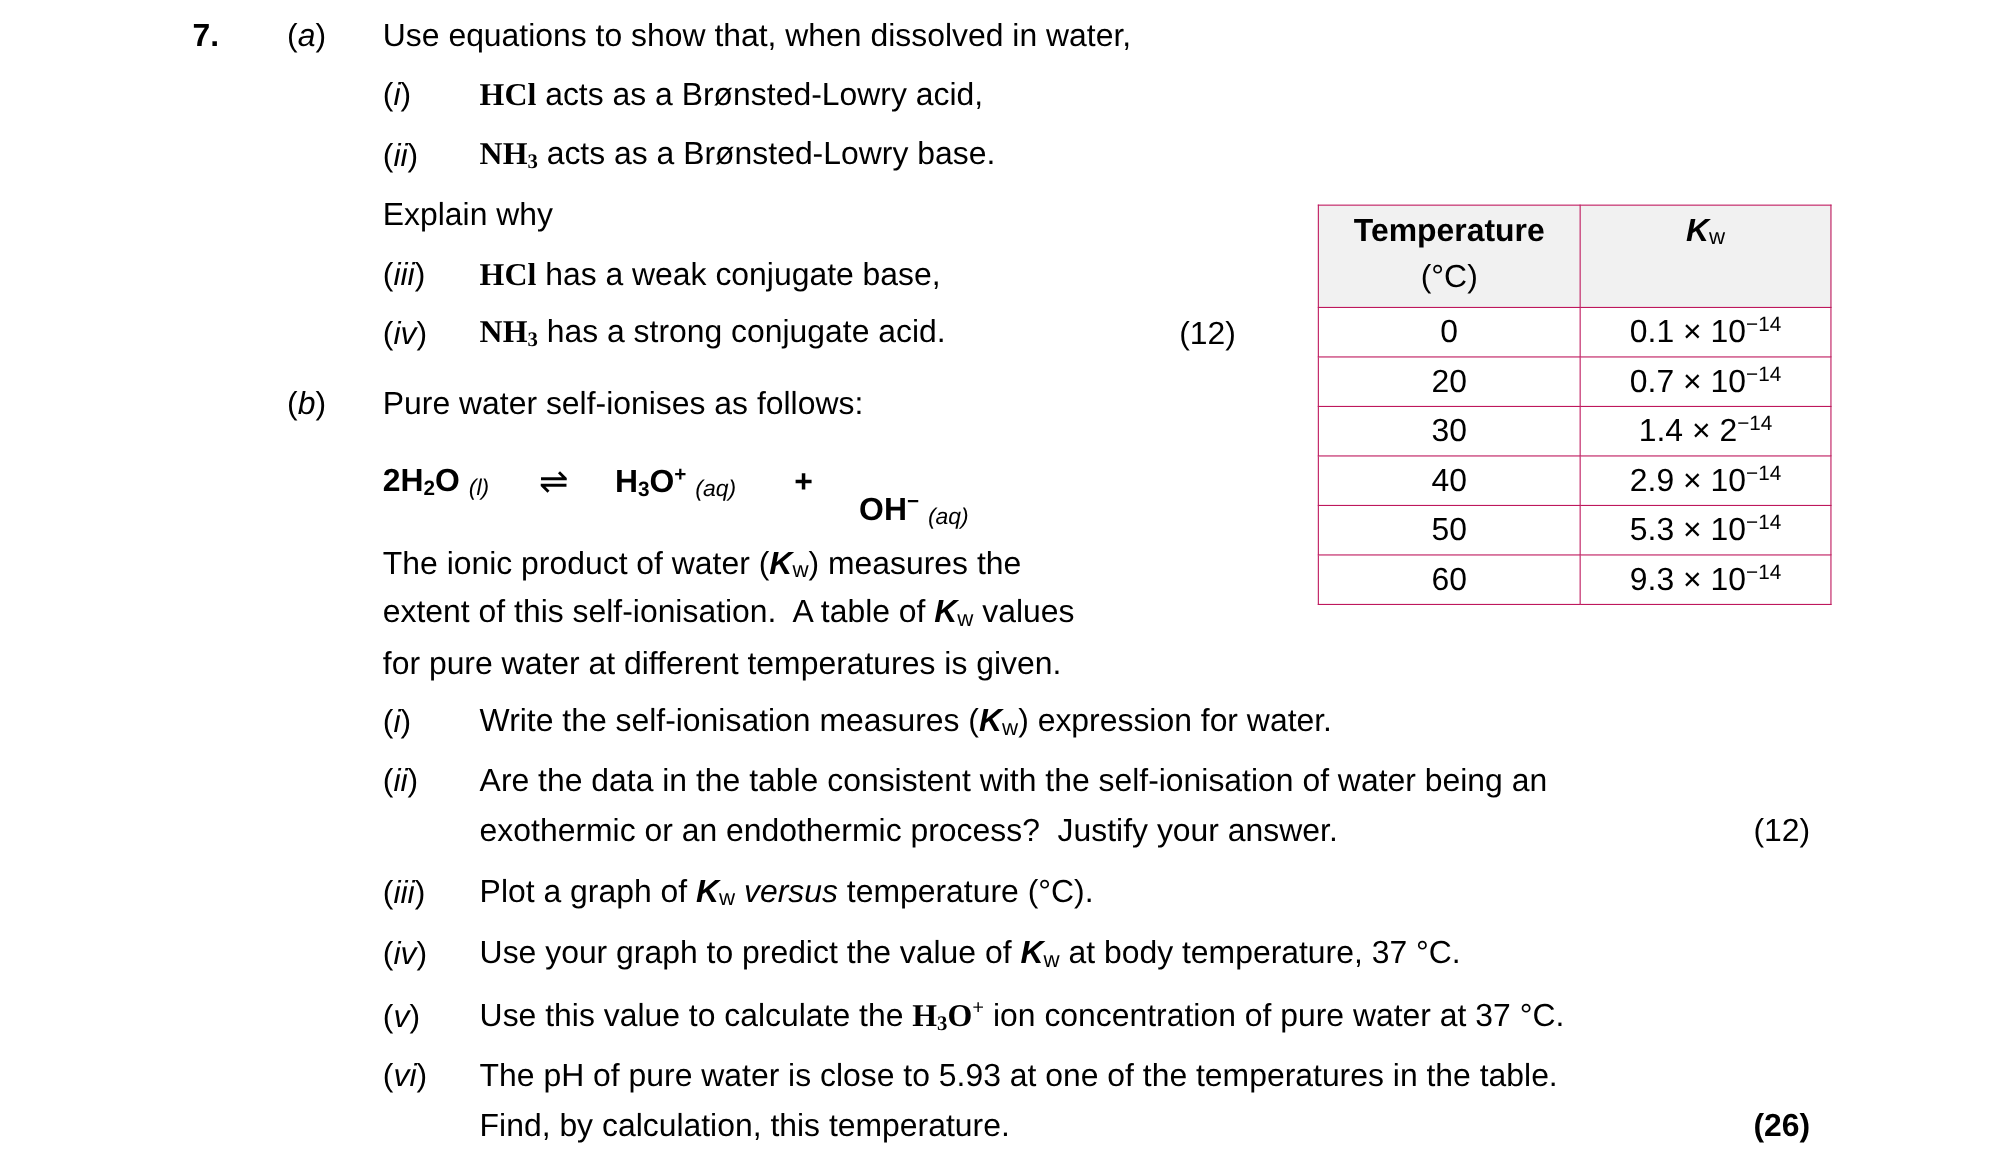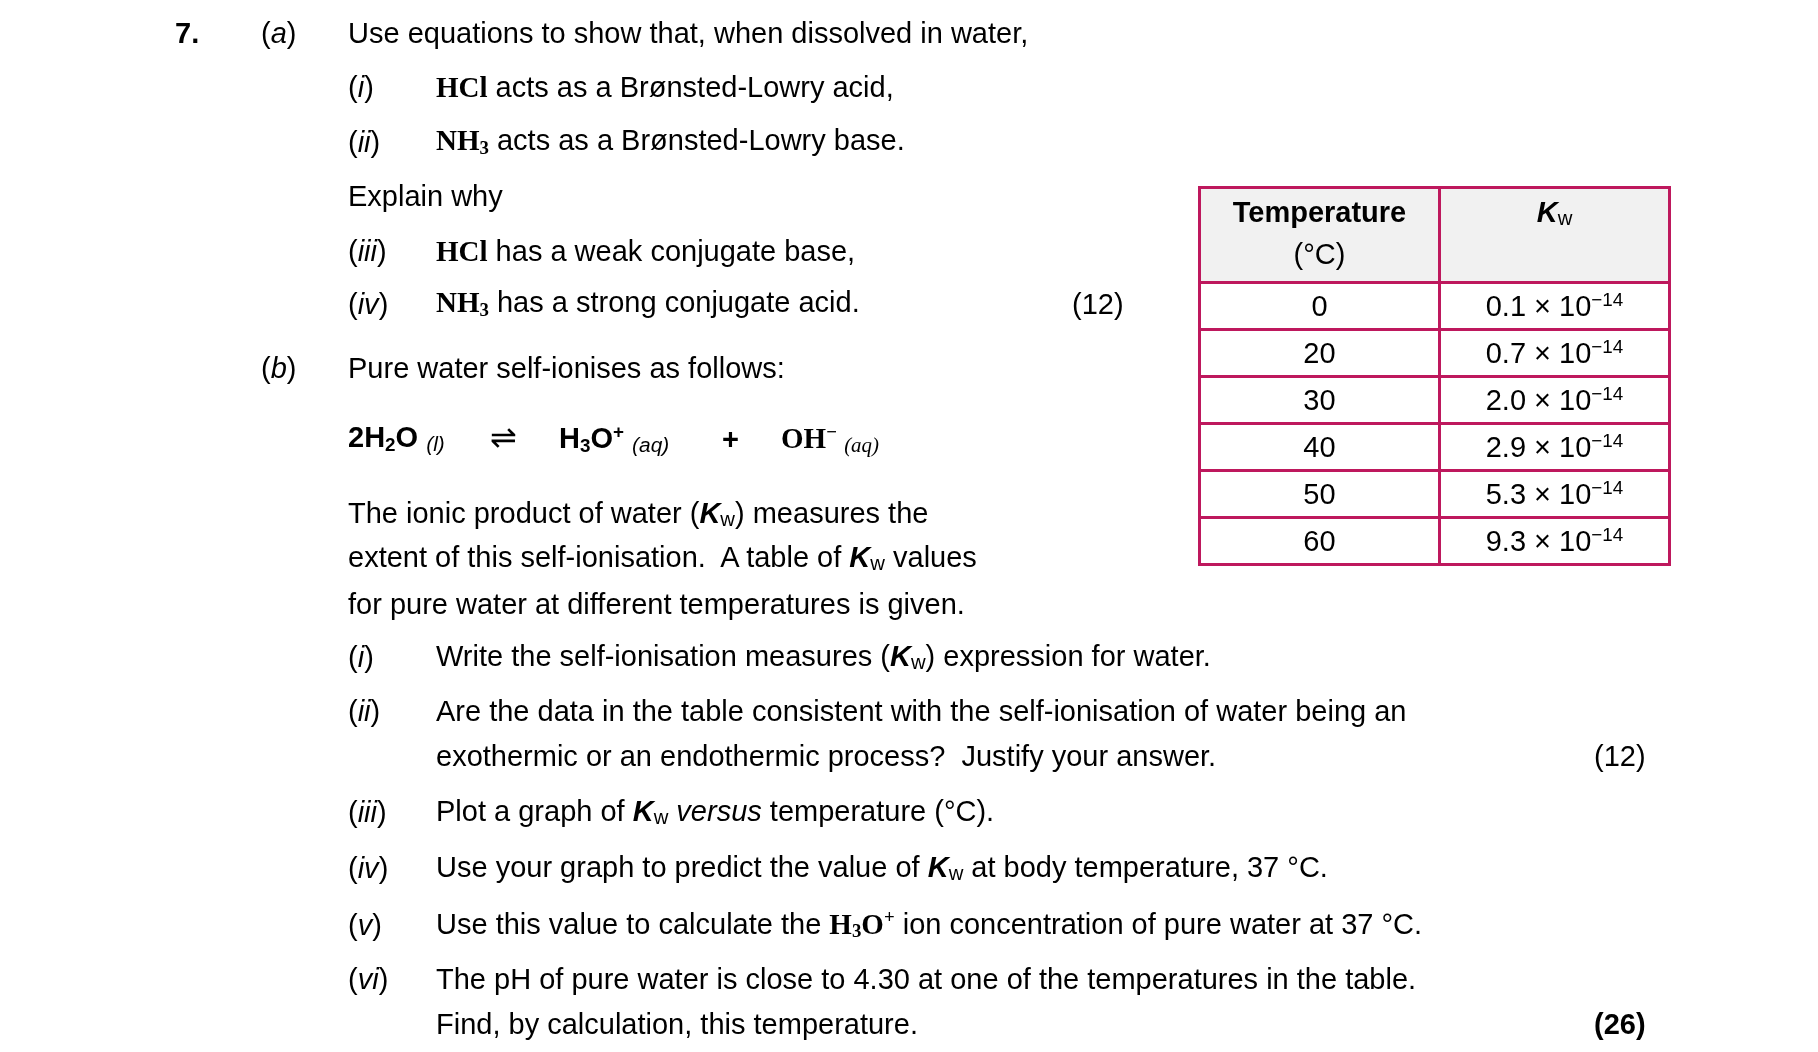--- a/index.html
+++ b/index.html
@@ -7,21 +7,21 @@
          font-family:"Liberation Sans", sans-serif; color:#000; font-size:29px; }
   .abs { position:absolute; white-space:nowrap; line-height:1; transform:translateY(-50%); }
   b { font-weight:bold;font-family:Liberation Serif, serif; }
   i { font-style:italic; }
   sub.sm { font-size:0.65em; vertical-align:-0.2em; }
   sup.sm { font-size:0.65em; vertical-align:0.55em; }
   .state { font-size:0.72em; font-style:italic; vertical-align:-0.18em; }
   .marks { position:absolute; transform:translateY(-50%); line-height:1; }
   table.kw { position:absolute; left:1198px; top:186px; border-collapse:collapse;
              font-family:"Liberation Sans", sans-serif; font-size:29px; }
-  table.kw td, table.kw th { border:3px solid #be185d; padding:0; text-align:center; }
+  table.kw td, table.kw th { border:1px solid #be185d; padding:0; text-align:center; }
   table.kw th { background:#f1f1f1; height:90px; vertical-align:top; font-weight:bold; line-height:42px; padding-top:2px; }
   table.kw td { height:44px; }
   table.kw .c1 { width:237px; }
   table.kw .c2 { width:227px; }
   .hunit { font-weight:normal; }
   .kwi { font-style:italic; font-weight:bold; }
   .wsub { font-size:0.7em; vertical-align:-0.15em; font-weight:normal; font-style:normal; }
 </style>
 </head>
 <body>
@@ -46,21 +46,21 @@
 <div class="marks" style="left:1072px; top:304px;">(12)</div>
 
 <div class="abs" style="left:261px; top:368px;">(<i>b</i>)</div>
 <div class="abs" style="left:348px; top:368px;">Pure water self-ionises as follows:</div>
 
 <div>
   <div class="abs" style="left:348px; top:439px; font-weight:bold;"><span>2H</span><sub class="sm">2</sub><span>O</span> <span class="state" style="font-weight:normal;">(l)</span></div>
   <div class="abs" style="left:490px; top:437px; font-size:32px;">⇌</div>
   <div class="abs" style="left:559px; top:439px; font-weight:bold;"><span>H</span><sub class="sm">3</sub><span>O</span><sup class="sm">+</sup> <span class="state" style="font-weight:normal;">(aq)</span></div>
   <div class="abs" style="left:722px; top:439px; font-weight:bold;">+</div>
-  <div class="abs" style="left:781px; top:439px; font-weight:bold;font-family:Liberation Serif, serif;"><span>OH</span><sup class="sm">−</sup> <span class="state" style="font-weight:normal;">(aq)</span></div>
+  <div class="abs" style="left:781px; top:464px; font-weight:bold;"><span>OH</span><sup class="sm">−</sup> <span class="state" style="font-weight:normal;">(aq)</span></div>
 </div>
 
 <div class="abs" style="left:348px; top:514px;"><span>The ionic product of water (</span><span class="kwi">K</span><span class="wsub">w</span><span>) measures the</span></div>
 <div class="abs" style="left:348px; top:558px;"><span style="white-space:pre">extent of this self-ionisation.  A table of </span><span class="kwi">K</span><span class="wsub">w</span><span> values</span></div>
 <div class="abs" style="left:348px; top:604px;">for pure water at different temperatures is given.</div>
 
 <table class="kw">
   <tbody>
       <tr>
     <th class="c1"><span>Temperature</span><br><span class="hunit">(°C)</span></th>
@@ -69,21 +69,21 @@
   <tr>
         <td class="c1">0</td>
         <td class="c2"><span>0.1 × 10</span><sup class="sm">−14</sup></td>
       </tr>
   <tr>
         <td class="c1">20</td>
         <td class="c2"><span>0.7 × 10</span><sup class="sm">−14</sup></td>
       </tr>
   <tr>
         <td class="c1">30</td>
-        <td class="c2"><span>2.0 × 10</span><sup class="sm">−14</sup></td>
+        <td class="c2"><span>1.4 × 2</span><sup class="sm">−14</sup></td>
       </tr>
   <tr>
         <td class="c1">40</td>
         <td class="c2"><span>2.9 × 10</span><sup class="sm">−14</sup></td>
       </tr>
   <tr>
         <td class="c1">50</td>
         <td class="c2"><span>5.3 × 10</span><sup class="sm">−14</sup></td>
       </tr>
   <tr>
@@ -104,15 +104,15 @@
 <div class="abs" style="left:348px; top:812px;">(<i>iii</i>)</div>
 <div class="abs" style="left:436px; top:812px;"><span>Plot a graph of </span><span class="kwi">K</span><span class="wsub">w</span> <i>versus</i><span> temperature (°C).</span></div>
 
 <div class="abs" style="left:348px; top:868px;">(<i>iv</i>)</div>
 <div class="abs" style="left:436px; top:868px;"><span>Use your graph to predict the value of </span><span class="kwi">K</span><span class="wsub">w</span><span> at body temperature, 37 °C.</span></div>
 
 <div class="abs" style="left:348px; top:925px;">(<i>v</i>)</div>
 <div class="abs" style="left:436px; top:925px;"><span>Use this value to calculate the </span><b><span>H</span><sub class="sm">3</sub><span>O</span><sup class="sm">+</sup></b><span> ion concentration of pure water at 37 °C.</span></div>
 
 <div class="abs" style="left:348px; top:979px;">(<i>vi</i>)</div>
-<div class="abs" style="left:436px; top:979px;">The pH of pure water is close to 4.30 at one of the temperatures in the table.</div>
+<div class="abs" style="left:436px; top:979px;">The pH of pure water is close to 5.93 at one of the temperatures in the table.</div>
 <div class="abs" style="left:436px; top:1024px;">Find, by calculation, this temperature.</div>
 <div class="marks" style="left:1594px; top:1024px;font-weight:bold;">(26)</div>
 
 </body></html>

